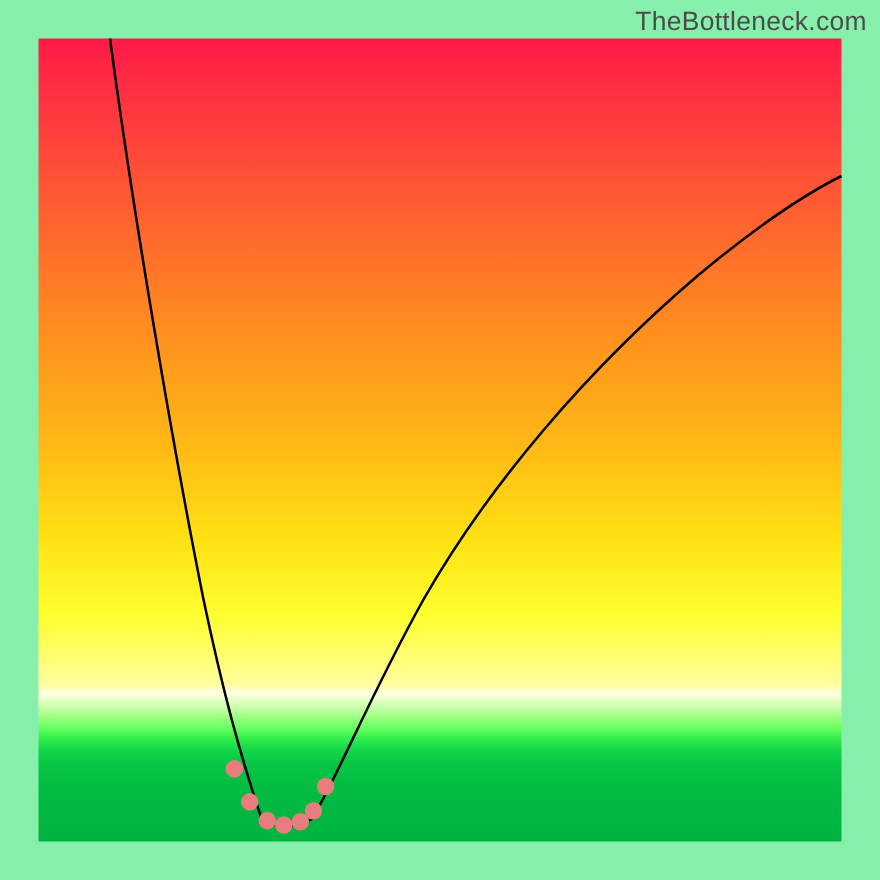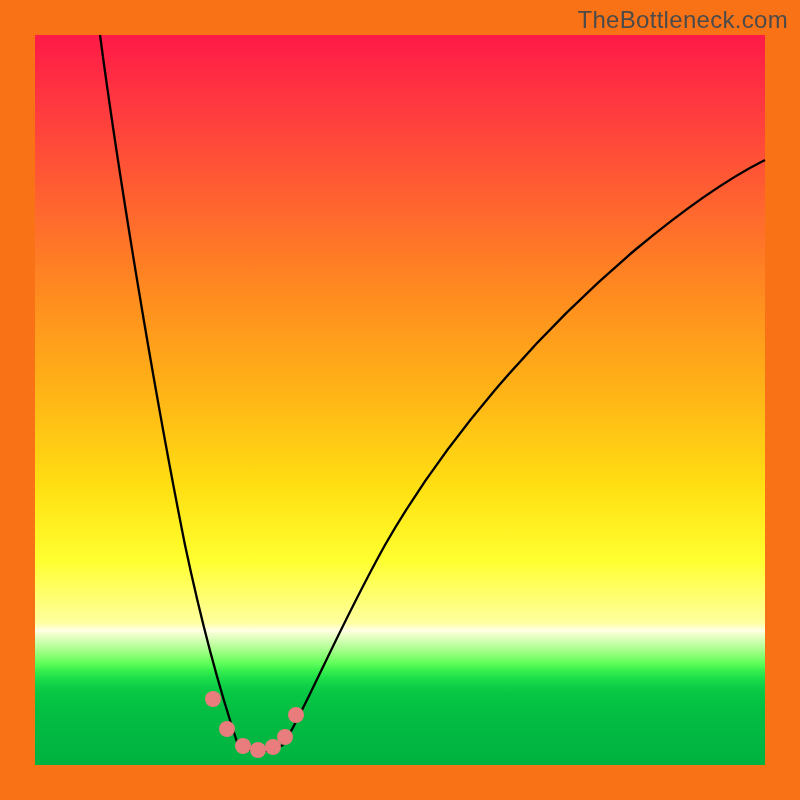--- a/index.html
+++ b/index.html
@@ -10,21 +10,21 @@
     background: #000;
     overflow: hidden;
     font-family: Arial, Helvetica, sans-serif;
   }
   .frame {
     position: absolute;
     left: 0;
     top: 0;
     width: 800px;
     height: 800px;
-    background: #f97316;
+    background: #86efac;
   }
   .plot-area {
     position: absolute;
     left: 35px;
     top: 35px;
     width: 730px;
     height: 730px;
     background: linear-gradient(to bottom,
       #ff1a47 0%,
       #ff3a3f 10%,

